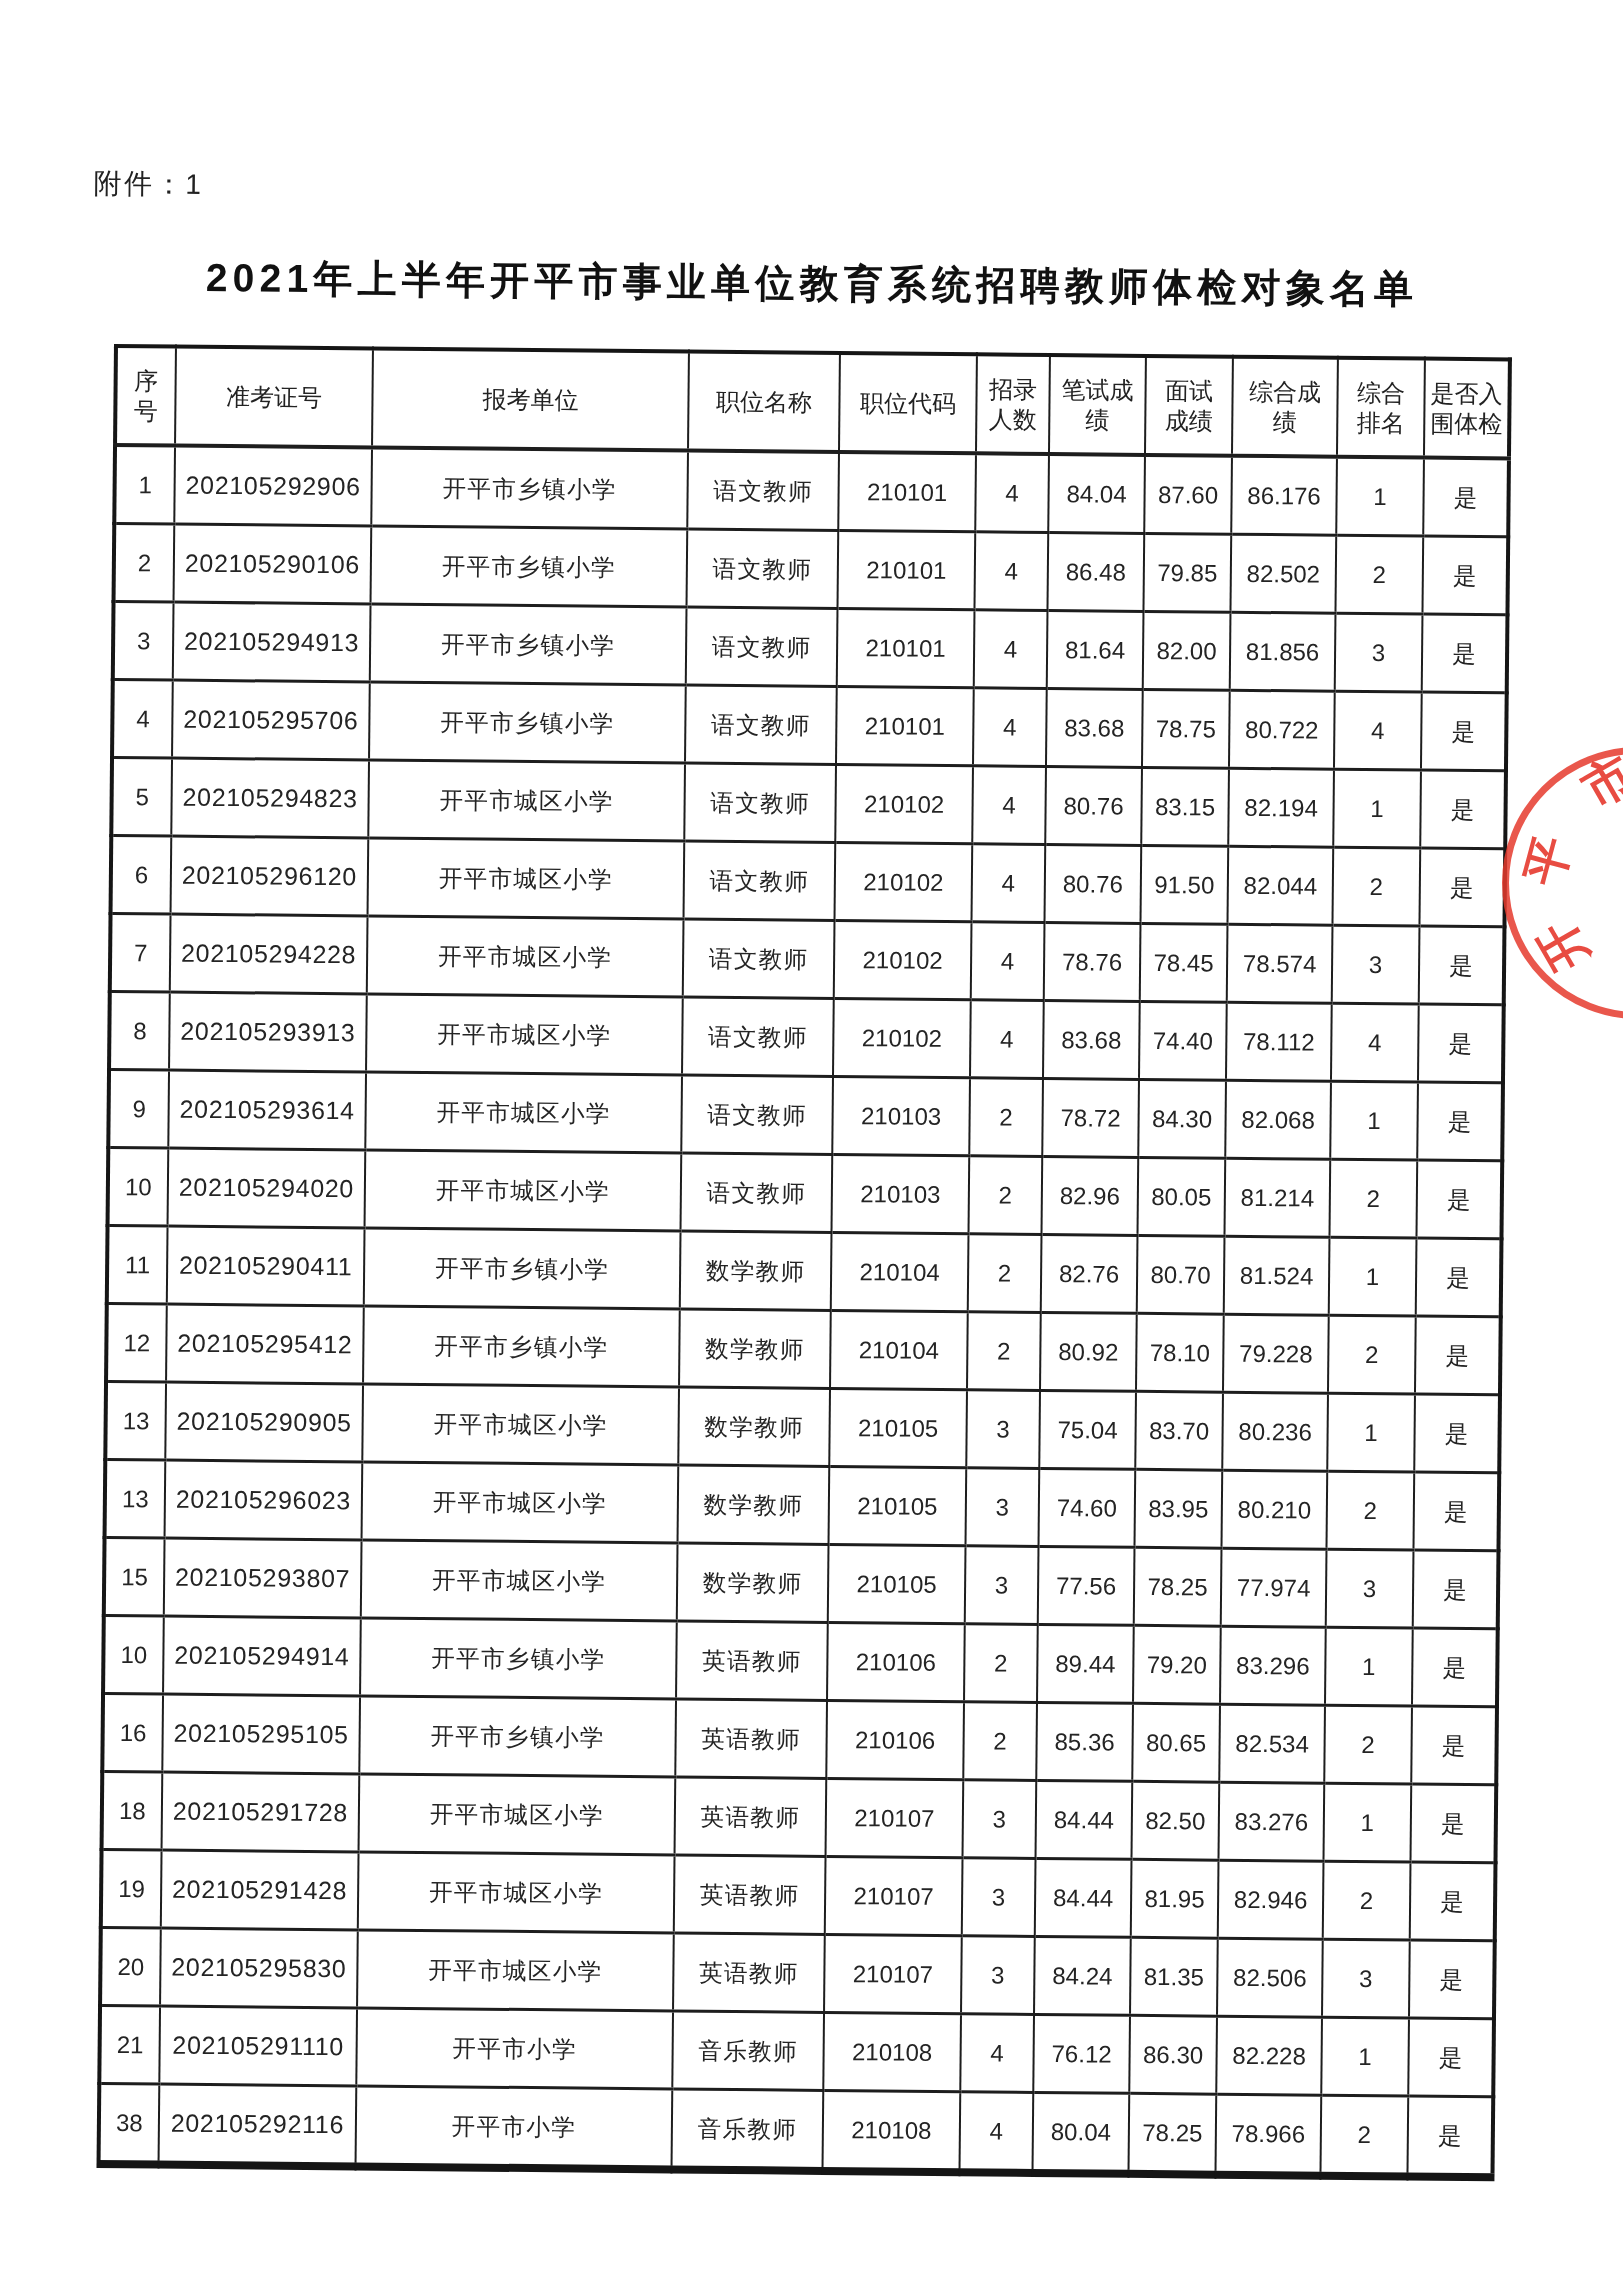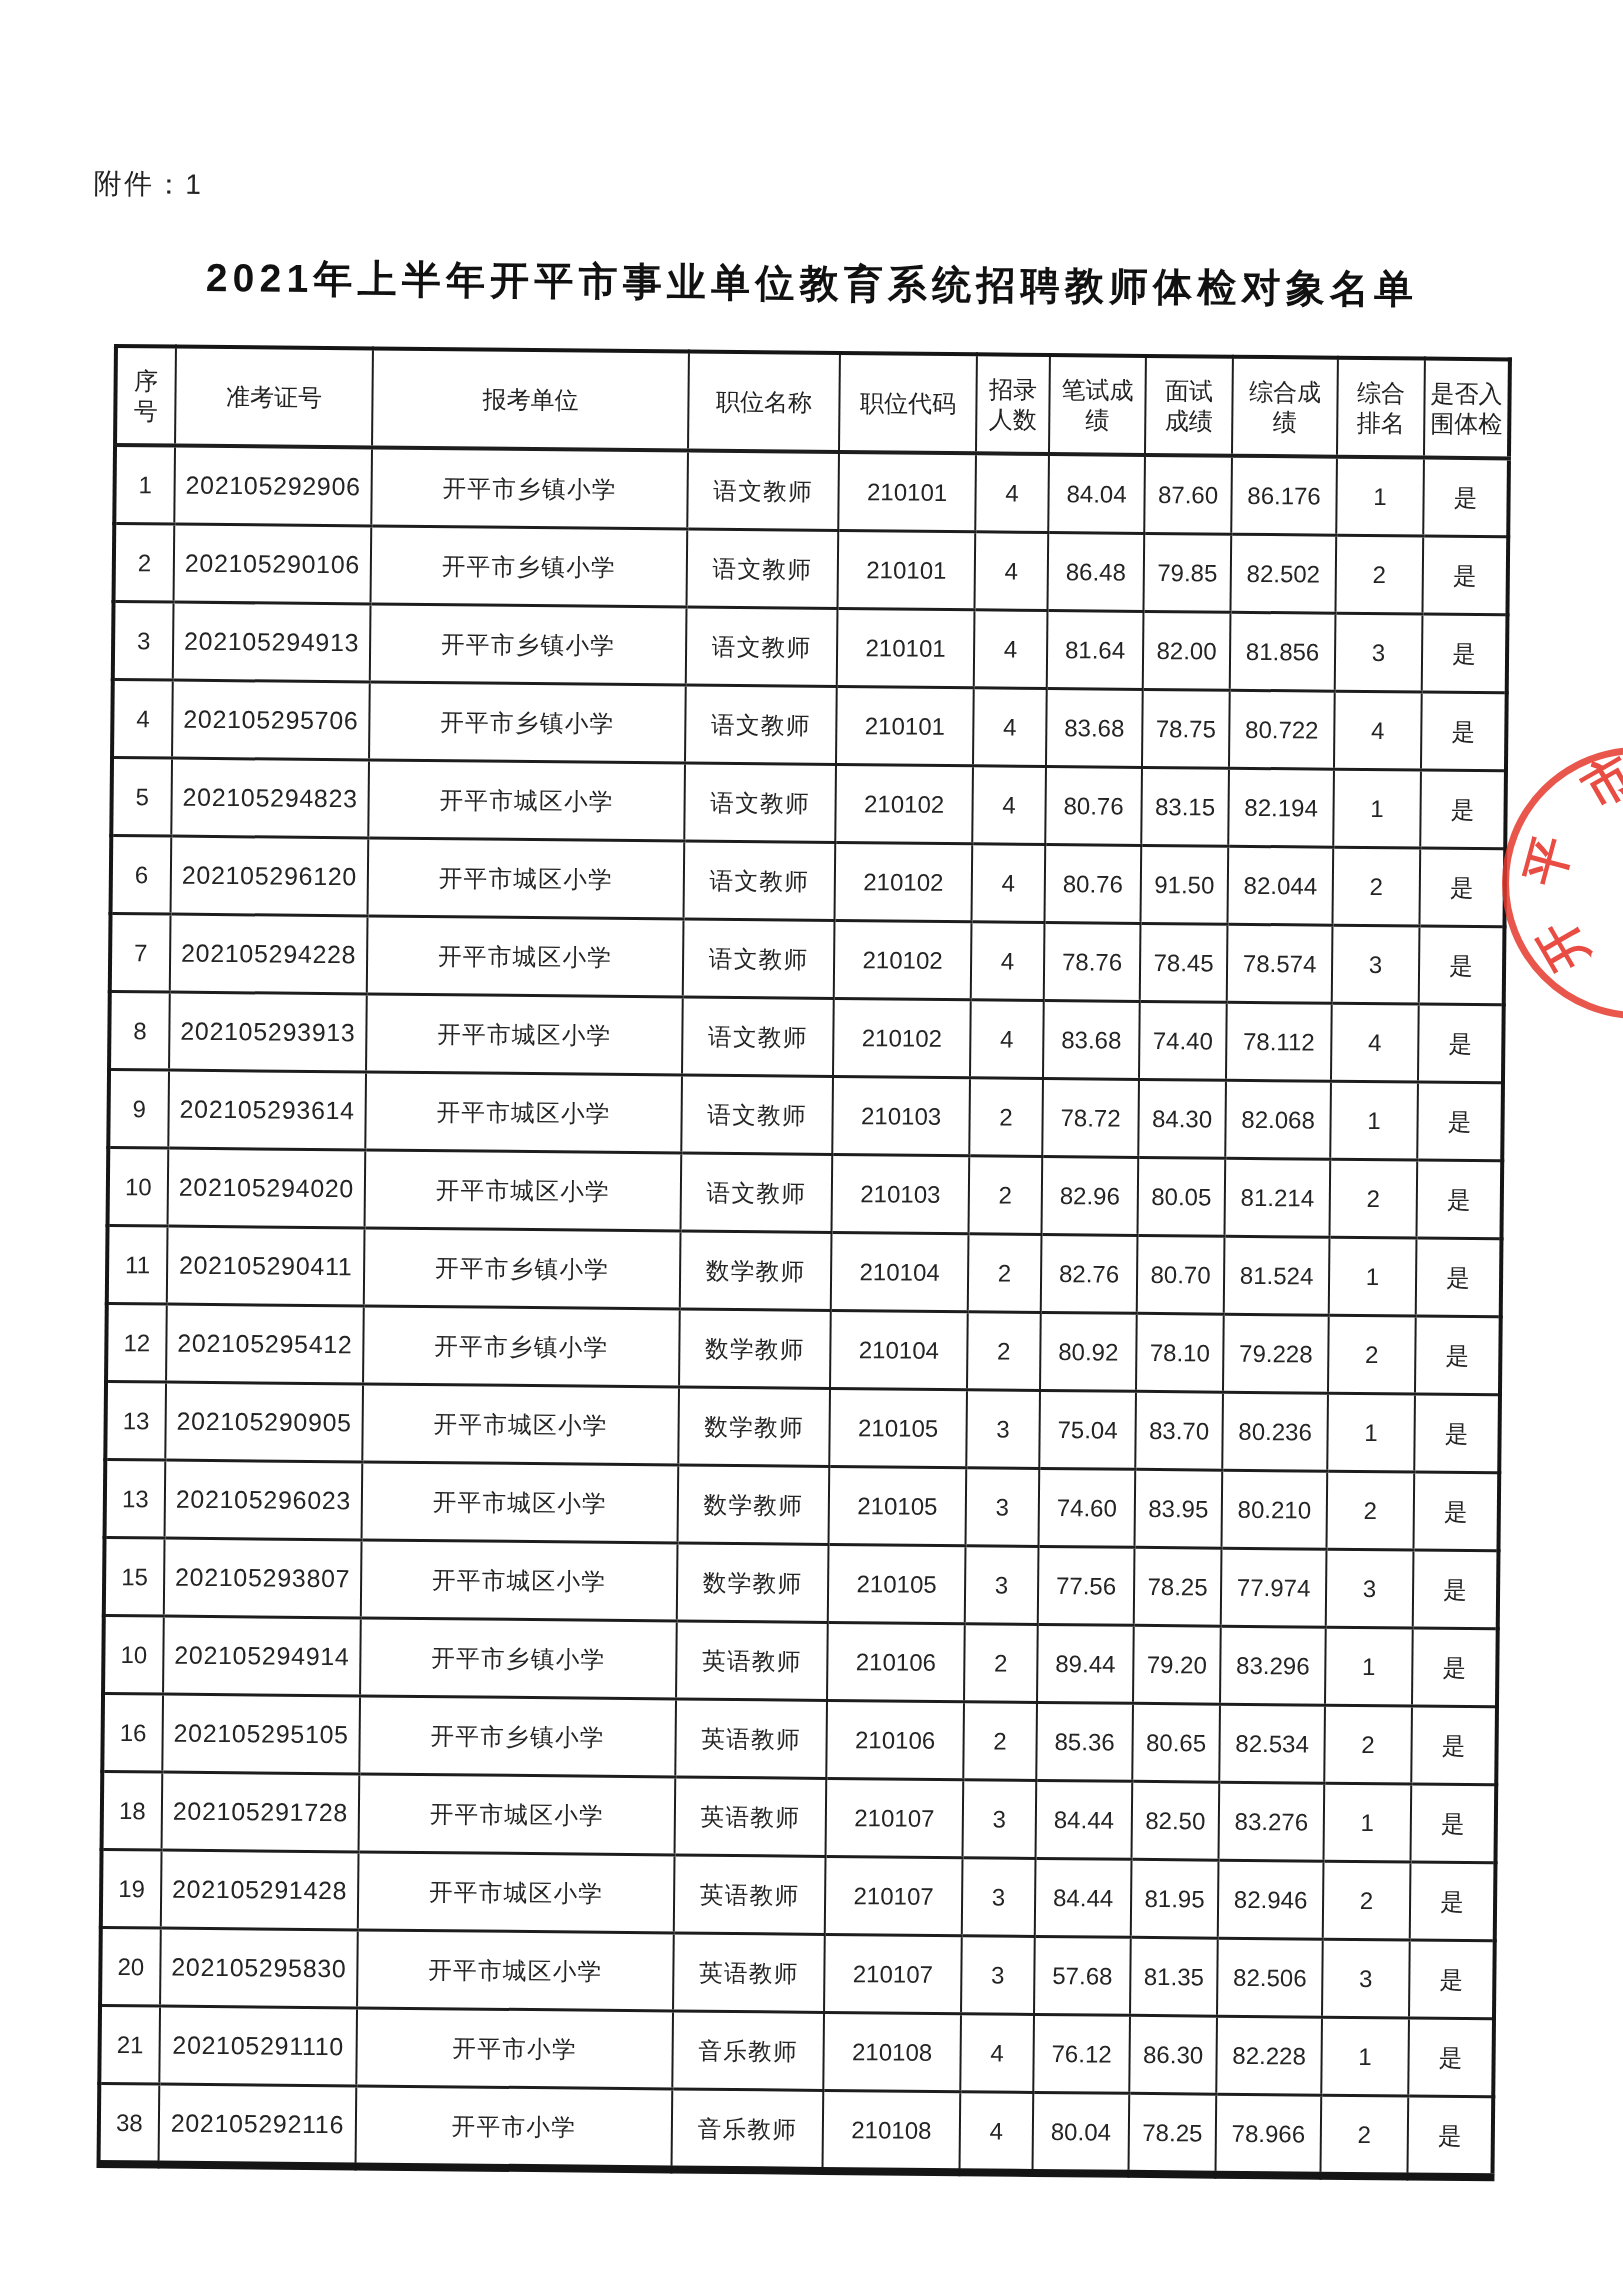--- a/index.html
+++ b/index.html
@@ -395,21 +395,21 @@
           <td class="col9">2</td>
           <td class="col10">是</td>
         </tr>
         <tr>
           <td class="col0">20</td>
           <td class="col1">202105295830</td>
           <td class="col2">开平市城区小学</td>
           <td class="col3">英语教师</td>
           <td class="col4">210107</td>
           <td class="col5">3</td>
-          <td class="col6">57.68</td>
+          <td class="col6">84.24</td>
           <td class="col7">81.35</td>
           <td class="col8">82.506</td>
           <td class="col9">3</td>
           <td class="col10">是</td>
         </tr>
         <tr>
           <td class="col0">21</td>
           <td class="col1">202105291110</td>
           <td class="col2">开平市小学</td>
           <td class="col3">音乐教师</td>

